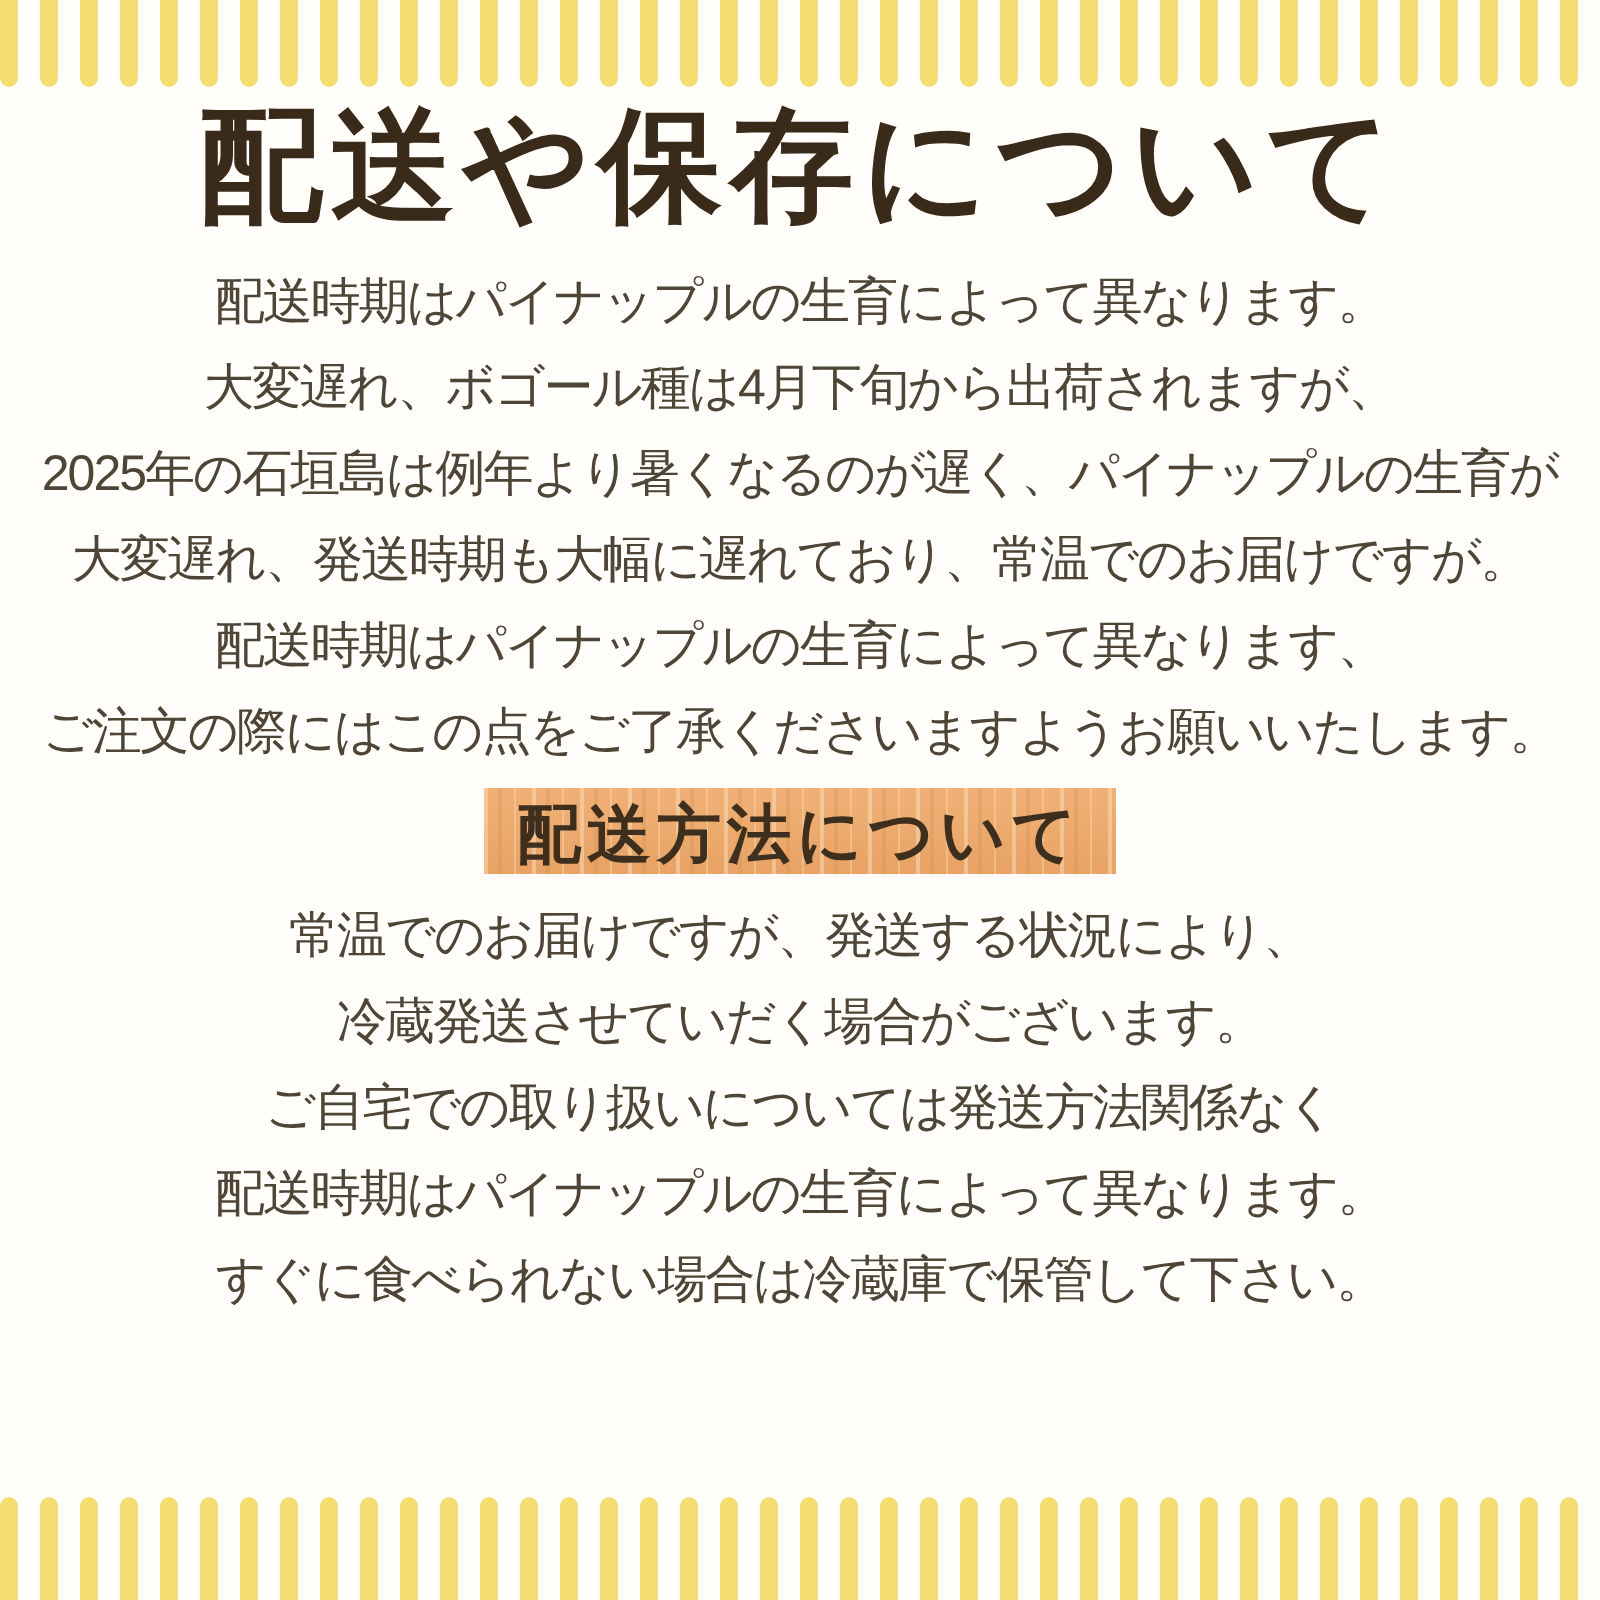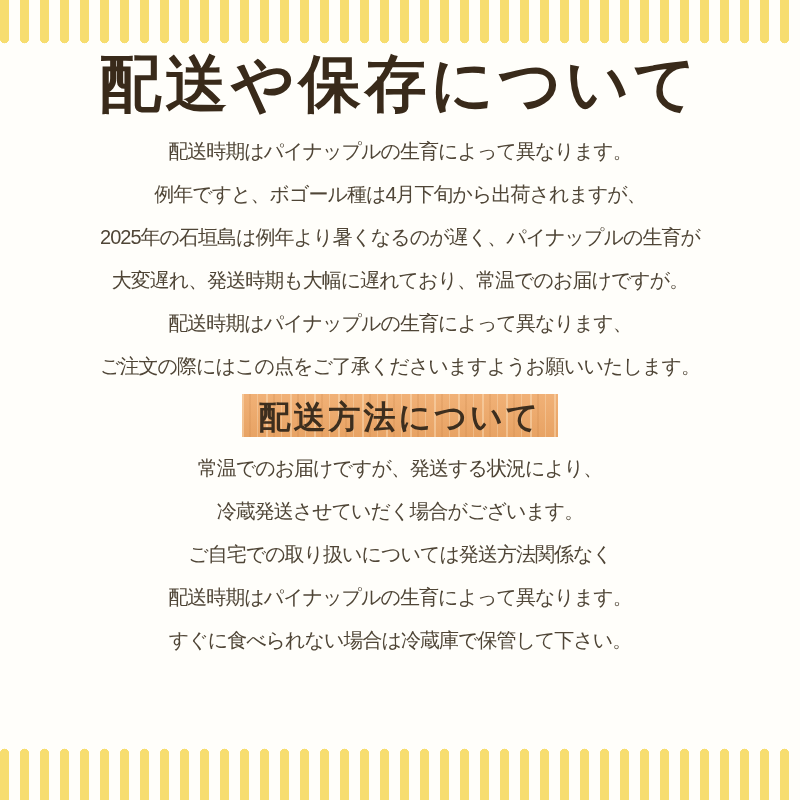--- a/index.html
+++ b/index.html
@@ -73,41 +73,41 @@
     color:var(--banner-text);
     line-height:1;
     padding-top:2px;
   }
   
   .para{margin:0;padding:0;}
   .para.first{margin-top:10px;}
   .line{
     margin:0;
     text-align:center;
-    font-size:20px;
+    font-size:25px;
     letter-spacing:-1px;
     line-height:43px;
     color:var(--body-text);
     font-weight:500;
     white-space:nowrap;
   }
 </style>
 </head>
 <body>
 
 <div class="page">
 
   <div class="stripes stripes-top"></div>
 
   <h1 class="title">配送や保存について</h1>
 
   <section>
     <div class="para first">
       <p class="line">配送時期はパイナップルの生育によって異なります。</p>
-      <p class="line">例年ですと、ボゴール種は4月下旬から出荷されますが、</p>
+      <p class="line">大変遅れ、ボゴール種は4月下旬から出荷されますが、</p>
       <p class="line">2025年の石垣島は例年より暑くなるのが遅く、パイナップルの生育が</p>
       <p class="line">大変遅れ、発送時期も大幅に遅れており、常温でのお届けですが。</p>
       <p class="line">配送時期はパイナップルの生育によって異なります、</p>
       <p class="line">ご注文の際にはこの点をご了承くださいますようお願いいたします。</p>
     </div>
   </section>
 
   <section>
     <div class="banner banner-2">
       <span class="banner-text">配送方法について</span>

